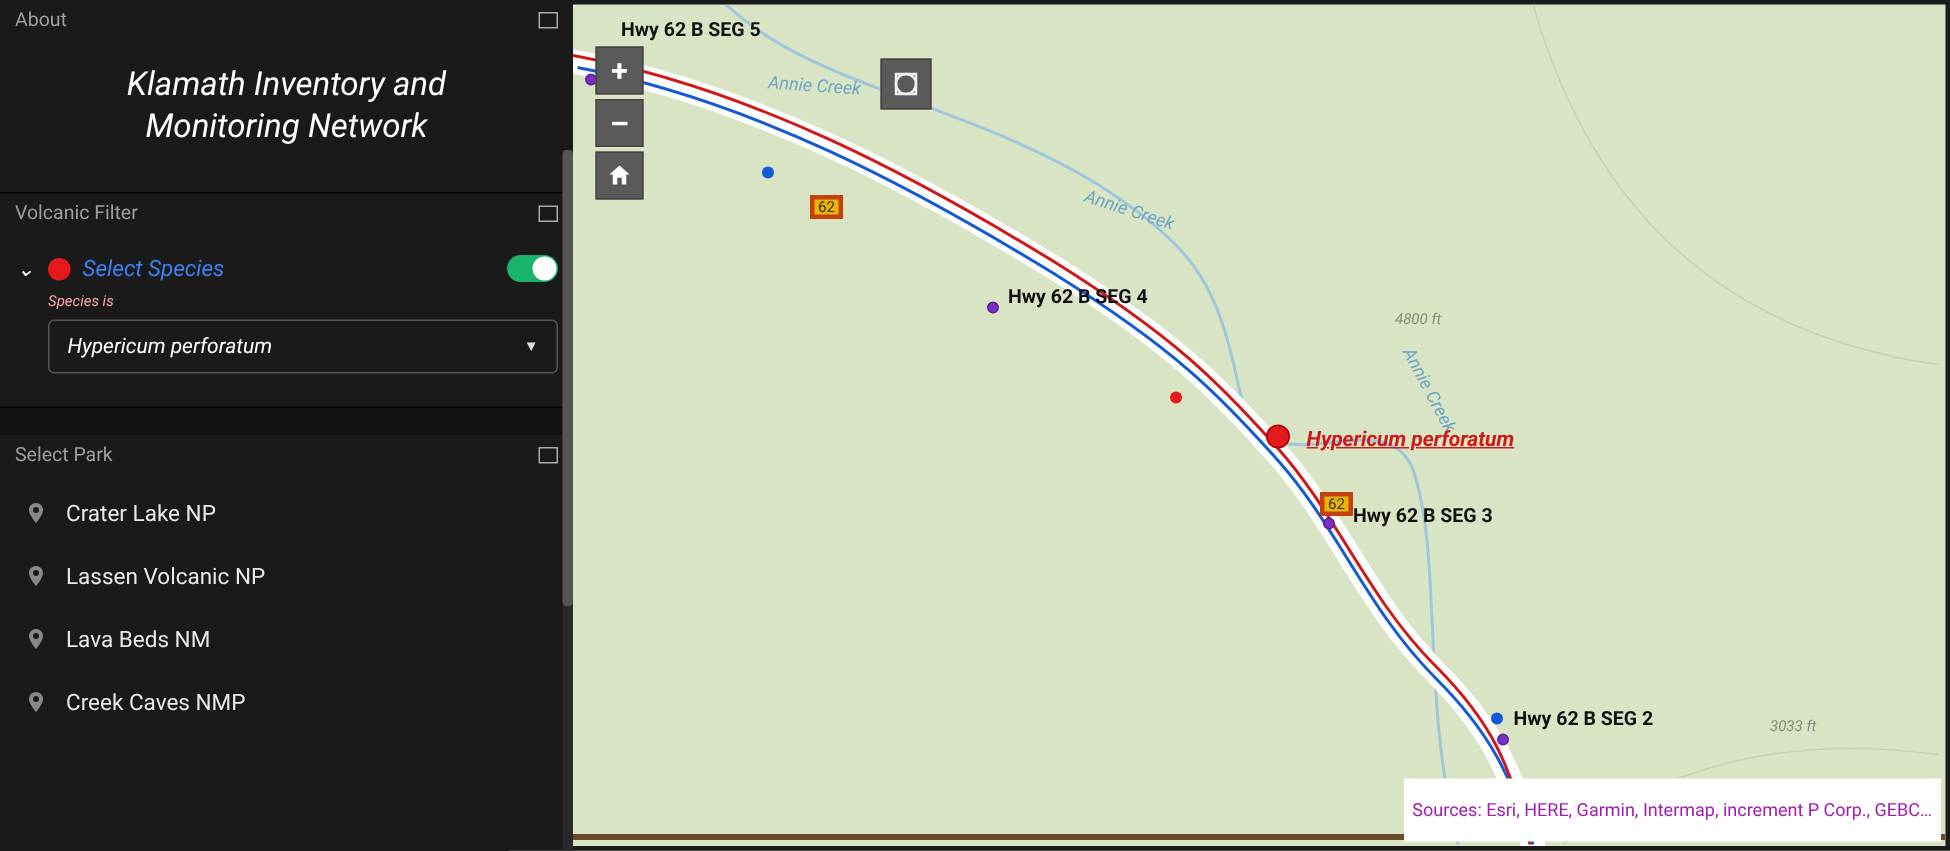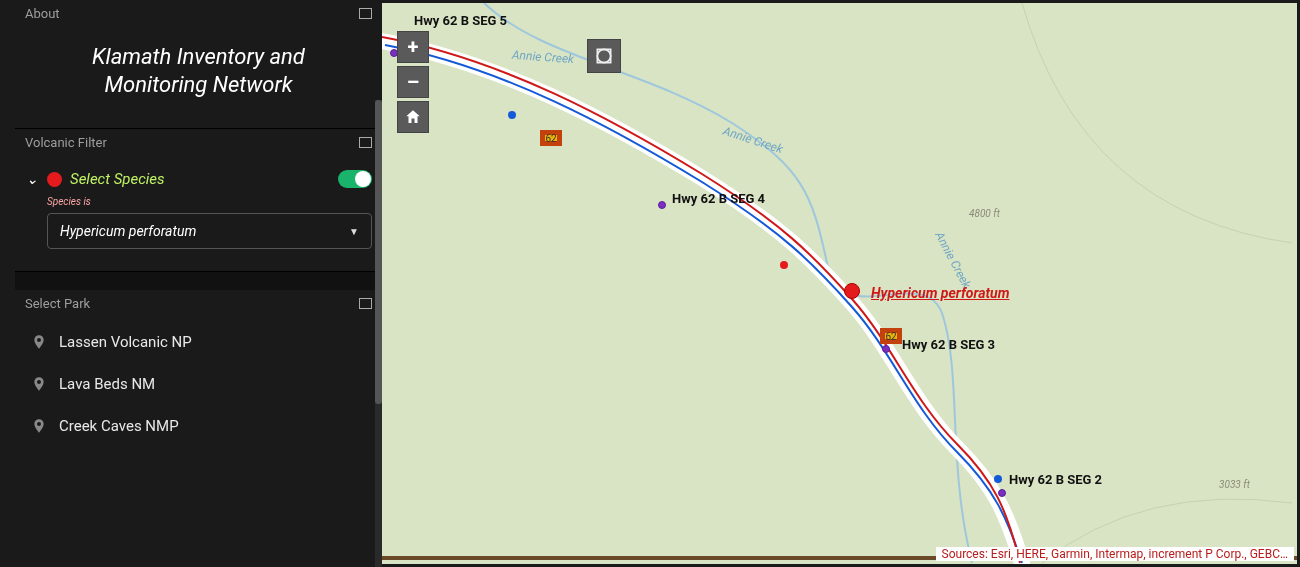--- a/index.html
+++ b/index.html
@@ -1,34 +1,34 @@
 <!DOCTYPE html>
 <html><head>
 <meta charset="utf-8">
 <style>
   * { box-sizing: border-box; margin: 0; padding: 0; font-family: -apple-system, BlinkMacSystemFont, "Segoe UI", Roboto, Arial, sans-serif; }
   html, body { width: 1300px; height: 567px; overflow: hidden; background: #1a1a1a; }
   .app { display: flex; width: 100%; height: 100%; }
 
   
-  .sidebar { width: 382px; background: #1a1a1a; color: #e8e8e8; display: flex; flex-direction: column; position: relative; padding-left: 15px; }
+  .sidebar { width: 382px; background: #1a1a1a; color: #e8e8e8; display: flex; flex-direction: column; position: relative; }
   .sidebar .vscroll { position:absolute; right:0; top:100px; bottom:0; width:7px; background:#2a2a2a; }
   .sidebar .vscroll .thumb { position:absolute; top:0; left:0; right:0; height:65%; background:#555; border-radius:3px; }
 
   .panel-section { border-bottom: 1px solid #000; }
   .panel-header { display:flex; align-items:center; justify-content:space-between; padding:6px 10px; color:#9e9e9e; font-size:13px; }
   .panel-header .square { width:13px; height:11px; border:1px solid #aaa; }
   .panel-body { padding: 8px 10px 14px 10px; font-style: italic; }
 
   .app-title { color:#fff; font-weight:400; font-size:22px; text-align:center; padding: 8px 30px 16px 30px; line-height:1.25; }
 
   .filter-row { display:flex; align-items:center; gap:8px; margin:6px 0 8px 0; }
   .chev { width:14px; text-align:center; color:#fff; font-size:14px; }
   .red-dot { width:15px; height:15px; border-radius:50%; background:#e41a1c; flex-shrink:0; }
-  .filter-label { flex:1; color:#bef264; font-size:15px; }
+  .filter-label { flex:1; color:#3b82f6; font-size:15px; }
 
   .toggle { width:34px; height:18px; background:#19b36b; border-radius:9px; position:relative; }
   .toggle .knob { position:absolute; right:1px; top:1px; width:16px; height:16px; background:#fff; border-radius:50%; }
 
   .sub-label { color:#fca5a5; font-size:10px; margin:6px 0 6px 22px; }
   .select-box { margin:0 0 8px 22px; border:1px solid #555; border-radius:4px; background:#1a1a1a; color:#fff; padding:9px 12px; display:flex; align-items:center; justify-content:space-between; font-size:14px; cursor:pointer; }
   .select-box .caret { font-size:10px; color:#ddd; }
 
   .park-list { padding: 4px 0; }
   .park-item { display:flex; align-items:center; gap:12px; padding:12px 16px; font-size:15px; color:#e8e8e8; cursor:pointer; }
@@ -37,29 +37,29 @@
   .section-gap { height:18px; background:#111; }
 
   
   .map-area { flex:1; position:relative; background:#d8e4c4; margin:3px 3px 3px 0; overflow:hidden; }
   .map-ctrl { position:absolute; left:15px; top:28px; display:flex; flex-direction:column; gap:3px; z-index:40; }
   .ctrl-btn { width:32px; height:32px; background:#5a5a5a; color:#fff; display:flex; align-items:center; justify-content:center; font-size:20px; font-weight:700; border:1px solid #444; cursor:pointer; }
   .ctrl-btn svg { width:18px; height:18px; fill:#fff; }
   .basemap-btn { position:absolute; left:205px; top:36px; width:34px; height:34px; background:#5a5a5a; border:1px solid #444; display:flex; align-items:center; justify-content:center; cursor:pointer; z-index:40; }
   .basemap-btn svg { width:20px; height:20px; fill:#eee; }
 
-  .attrib { position:absolute; right:3px; bottom:3px; background:#fff; color:#b91c1c; font-size:12px; padding:0 6px; max-width:430px; white-space:nowrap; overflow:hidden; text-overflow:ellipsis; z-index:40; }
+  .attrib { position:absolute; right:3px; bottom:3px; background:#fff; color:#a21caf; font-size:12px; padding:14px 6px; max-width:430px; white-space:nowrap; overflow:hidden; text-overflow:ellipsis; z-index:40; }
 
   
   .map-svg { position:absolute; inset:0; width:100%; height:100%; }
 
   .seg-label { position:absolute; font-size:13px; font-weight:700; color:#111; white-space:nowrap; z-index:20; }
-  .hwy-shield { position:absolute; width:22px; height:16px; border:5px solid #c2410c; background:#eab308; font-size:10px; color:#333; display:flex; align-items:center; justify-content:center; z-index:20; }
+  .hwy-shield { position:absolute; width:22px; height:16px; border:3px solid #c2410c; background:#eab308; font-size:10px; color:#333; display:flex; align-items:center; justify-content:center; z-index:20; }
   .species-label { position:absolute; font-size:14px; font-weight:700; font-style:italic; color:#d01818; text-decoration:underline; z-index:21; }
-  .contour-label { position:absolute; font-size:10px; font-style:italic; color:#8a8a7a; z-index:10;margin-left:39px; }
+  .contour-label { position:absolute; font-size:10px; font-style:italic; color:#8a8a7a; z-index:10; }
   .creek-label { position:absolute; font-size:12px; font-style:italic; color:#6fa5c4; z-index:10; white-space:nowrap; }
 
   .pt { position:absolute; border-radius:50%; transform:translate(-50%,-50%); z-index:22; }
   .pt.blue   { width:8px;  height:8px;  background:#1459d8; }
   .pt.purple { width:8px;  height:8px;  background:#7b2fbf; border:1px solid #5a1f9c; }
   .pt.redsm  { width:8px;  height:8px;  background:#e41a1c; }
   .pt.redlg  { width:16px; height:16px; background:#e41a1c; border:1px solid #a00; }
 </style>
 </head>
 <body>
@@ -105,20 +105,26 @@
     <div class="panel-section" style="border-bottom:none">
       <div class="panel-header">
         <span>Select Park</span>
         <span class="square"></span>
       </div>
       <div class="park-list">
         <div class="park-item">
           <svg class="pin-icon" viewBox="0 0 24 24">
               <path d="M12 2C8 2 5 5 5 9c0 5 7 13 7 13s7-8 7-13c0-4-3-7-7-7zm0 10a3 3 0 110-6 3 3 0 010 6z"></path>
             </svg>
+          <span>Crater Lake NP</span>
+        </div>
+        <div class="park-item">
+          <svg class="pin-icon" viewBox="0 0 24 24">
+              <path d="M12 2C8 2 5 5 5 9c0 5 7 13 7 13s7-8 7-13c0-4-3-7-7-7zm0 10a3 3 0 110-6 3 3 0 010 6z"></path>
+            </svg>
           <span>Lassen Volcanic NP</span>
         </div>
         <div class="park-item">
           <svg class="pin-icon" viewBox="0 0 24 24">
               <path d="M12 2C8 2 5 5 5 9c0 5 7 13 7 13s7-8 7-13c0-4-3-7-7-7zm0 10a3 3 0 110-6 3 3 0 010 6z"></path>
             </svg>
           <span>Lava Beds NM</span>
         </div>
         <div class="park-item">
           <svg class="pin-icon" viewBox="0 0 24 24">

